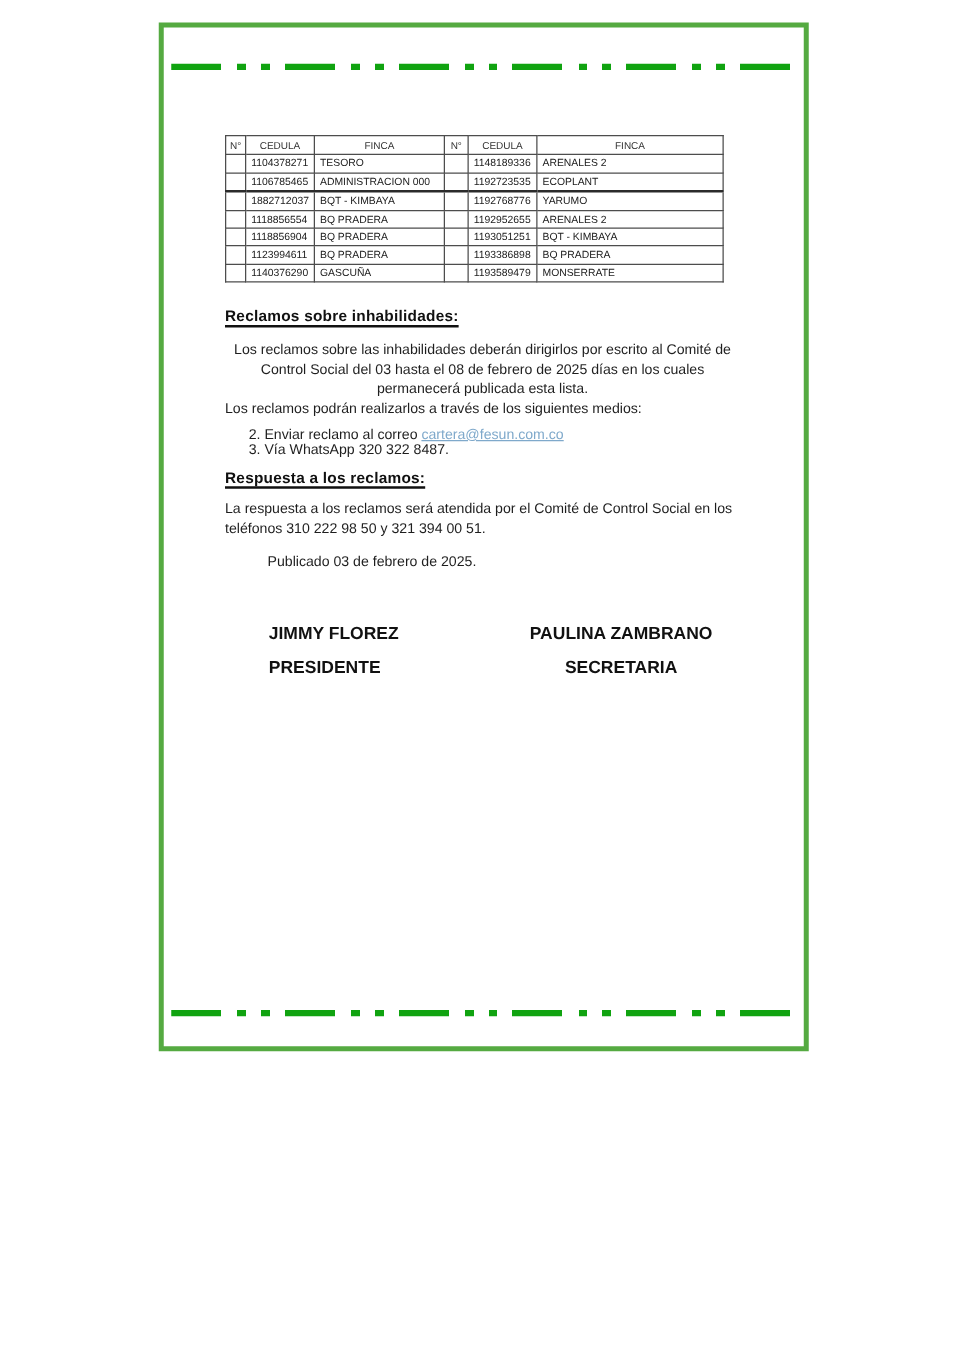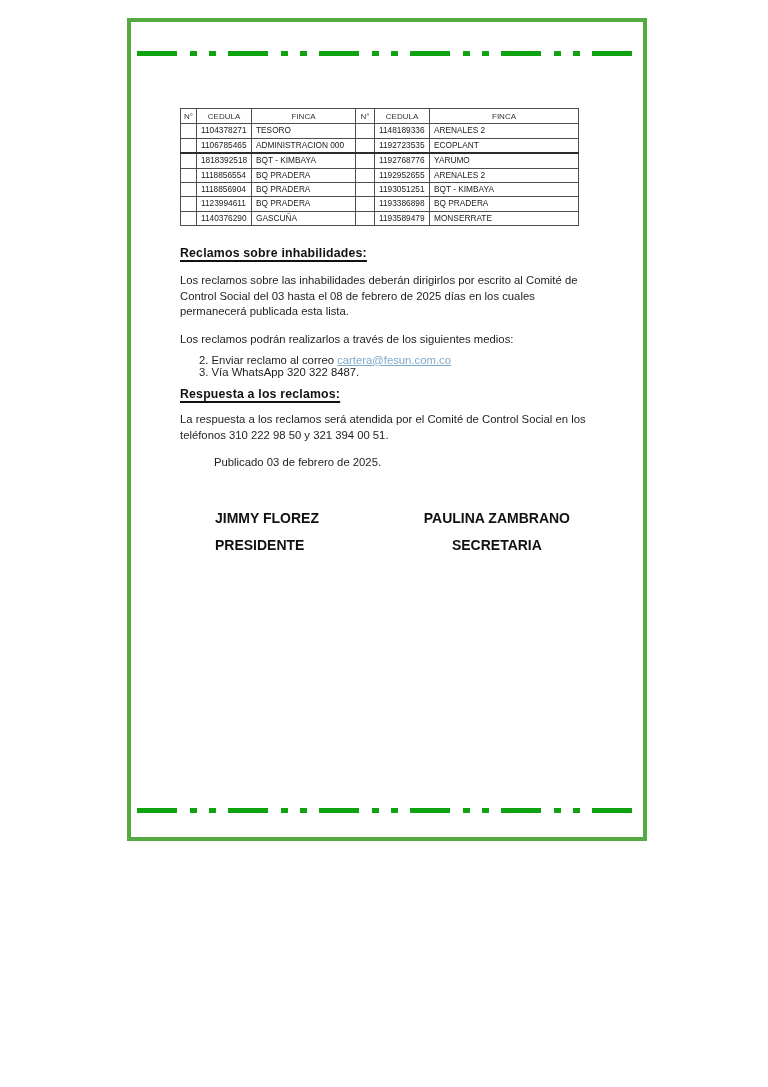--- a/index.html
+++ b/index.html
@@ -84,21 +84,21 @@
     letter-spacing: 0.2px;
   }
   h2.h-first  { margin: 19px 0 12px; }
   h2.h-second { margin: 8px 0 10px; }
 
   p.body {
     font-size: 11.3px;
     line-height: 15.6px;
     color: #1e1e1e;
   }
-  p.para1 { margin-bottom: 12px; }
+  p.para1 { margin-bottom: 0; text-align: center; }
   p.para2 { margin-bottom: 6px; }
 
   .list { margin-left: 19px; width: 393px; }
   .list p { font-size: 11.3px; line-height: 15.3px; color: #1e1e1e; }
   .list p.tight { line-height: 12.2px; }
 
   a.mail-link {
     color: var(--link-blue, #7fa9cb);
     text-decoration: underline;
   }
@@ -160,21 +160,21 @@
             <tr class="thick-bottom">
               <td class="c0">72</td>
               <td class="c1">1106785465</td>
               <td class="c2">ADMINISTRACION 000</td>
               <td class="c3">82</td>
               <td class="c4">1192723535</td>
               <td class="c5">ECOPLANT</td>
             </tr>
             <tr>
               <td class="c0">73</td>
-              <td class="c1">1818392518</td>
+              <td class="c1">1882712037</td>
               <td class="c2">BQT - KIMBAYA</td>
               <td class="c3">83</td>
               <td class="c4">1192768776</td>
               <td class="c5">YARUMO</td>
             </tr>
             <tr>
               <td class="c0">75</td>
               <td class="c1">1118856554</td>
               <td class="c2">BQ PRADERA</td>
               <td class="c3">85</td>

